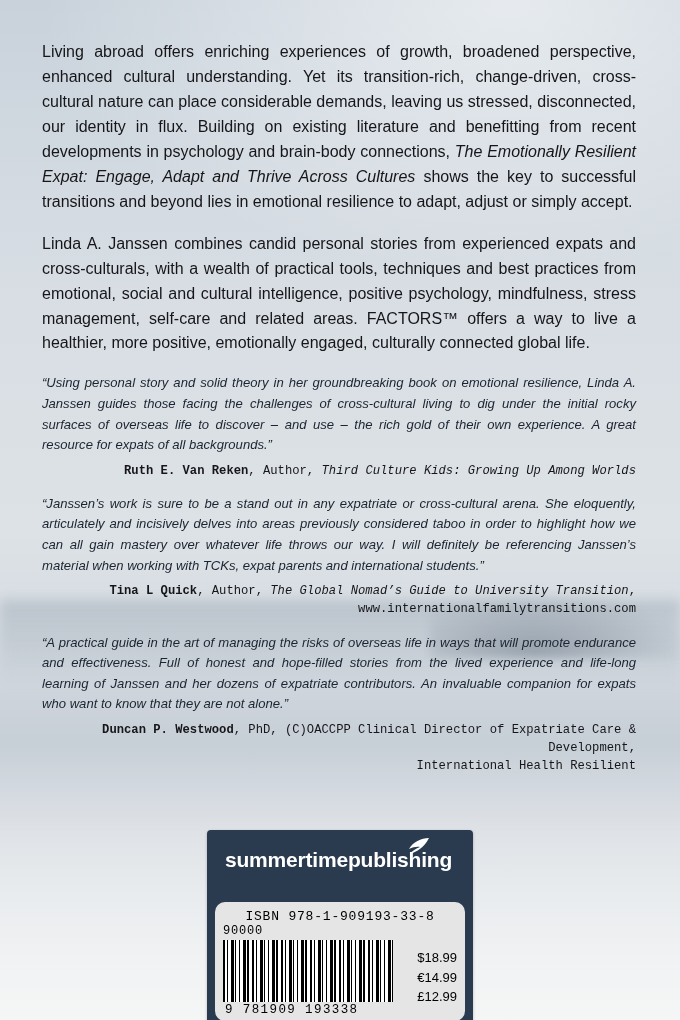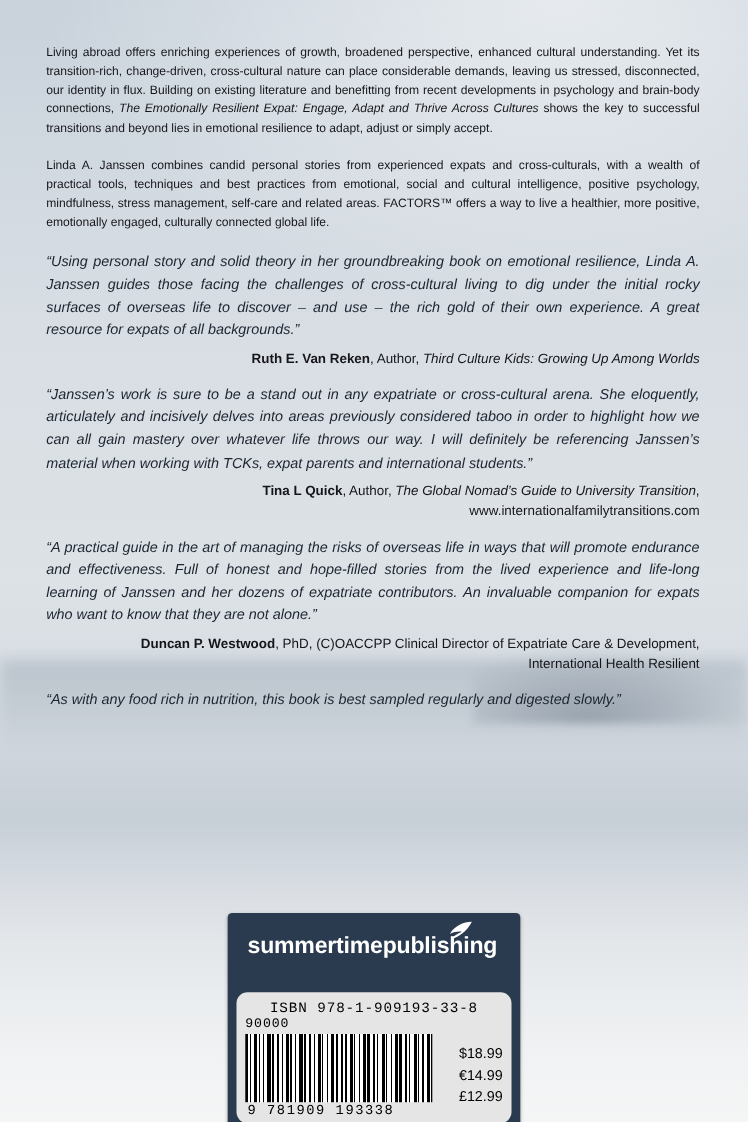--- a/index.html
+++ b/index.html
@@ -67,21 +67,21 @@
     background: linear-gradient(to bottom, rgba(255,255,255,0.0), rgba(255,255,255,0.45));
   }
 
   .content {
     position: relative;
     padding: 40px 44px 0 42px;
     color: #1c1c20;
   }
 
   p.body-para {
-    font-size: 11px;
+    font-size: 16px;
     line-height: 1.56;
     text-align: justify;
     margin: 0 0 17px 0;
     color: #16161a;
   }
   .em {
     font-style: italic;
   }
 
   .quote {
@@ -94,20 +94,21 @@
   }
   .quote-block {
     margin-bottom: 14px;
   }
   .attrib {
     font-size: 12.2px;
     line-height: 1.5;
     text-align: right;
     margin: 6px 0 0 0;
     color: #16161a;
+    font-family: Liberation Mono, monospace;
   }
   .attrib .name {
     font-weight: bold;
   }
   .attrib .title-it {
     font-style: italic;
   }
   .attrib .url {
     font-style: normal;
   }
@@ -248,21 +249,20 @@
 
     <div class="quote-block">
       <p class="quote">“A practical guide in the art of managing the risks of overseas life in ways that will promote endurance and effectiveness. Full of honest and hope-filled stories from the lived experience and life-long learning of Janssen and her dozens of expatriate contributors. An invaluable companion for expats who want to know that they are not alone.”</p>
       <p class="attrib">
         <span class="name">Duncan P. Westwood</span><span>, PhD, (C)OACCPP Clinical Director of Expatriate Care &amp; Development,</span>
         <span class="attrib-second-line">International Health Resilient</span>
       </p>
     </div>
 
     <div class="quote-block">
-      <p class="quote">“As with any food rich in nutrition, this book is best sampled regularly and digested slowly.”</p>
     </div>
 
   </div>
 
   <div class="pub-block">
     <div class="pub-logo">
       <span class="pub-name">summertimepublishing</span>
       <span class="leaf-icon">
         <svg width="26" height="20" viewBox="0 0 26 20" xmlns="http://www.w3.org/2000/svg">
           <path d="M24 2 C16 2 8 6 4 13 C8 11 12 10.5 15 11 C11 12.5 7 15 5 18 C11 16 19 12 24 2 Z" fill="#ffffff"></path>

